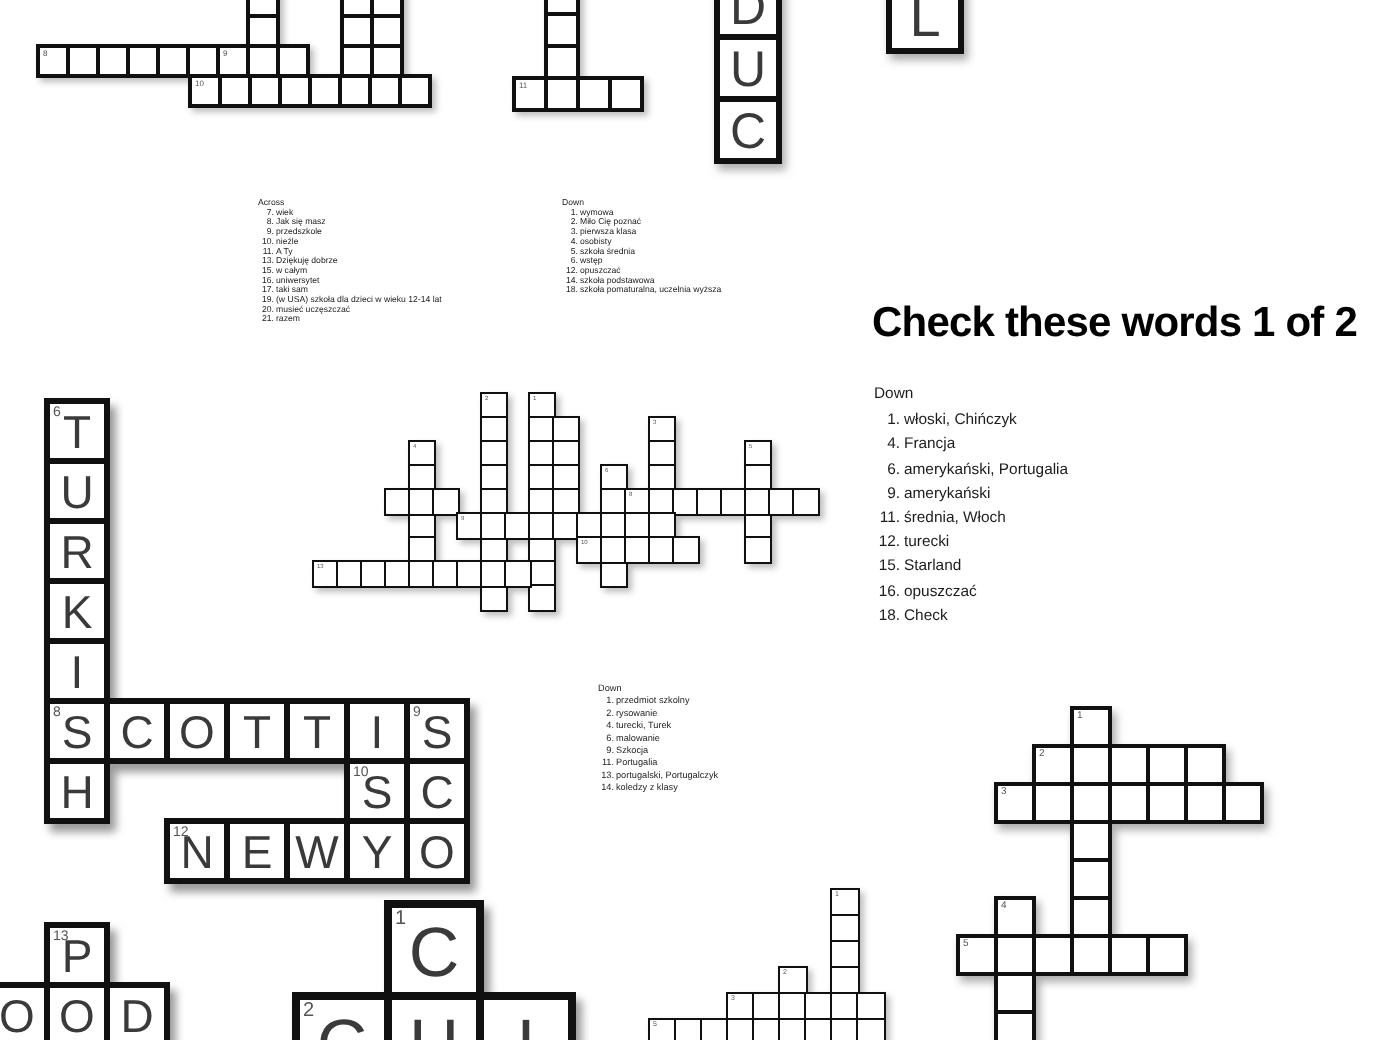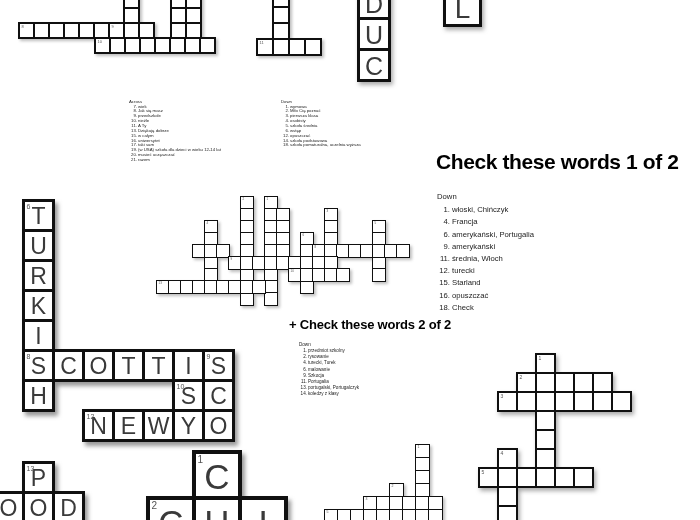--- a/index.html
+++ b/index.html
@@ -345,21 +345,20 @@
           <span class="num">16.</span>
           <span class="txt">opuszczać</span>
         </div>
         <div class="clue">
           <span class="num">18.</span>
           <span class="txt">Check</span>
         </div>
       </div>
   </div>
 
-  <div class="title t3">+ Check these words 2 of 2</div>
   <div class="clues tiny l-ctw2">
     <div class="hdr">Down</div>
     <div>
         <div class="clue">
           <span class="num">1.</span>
           <span class="txt">przedmiot szkolny</span>
         </div>
         <div class="clue">
           <span class="num">2.</span>
           <span class="txt">rysowanie</span>

